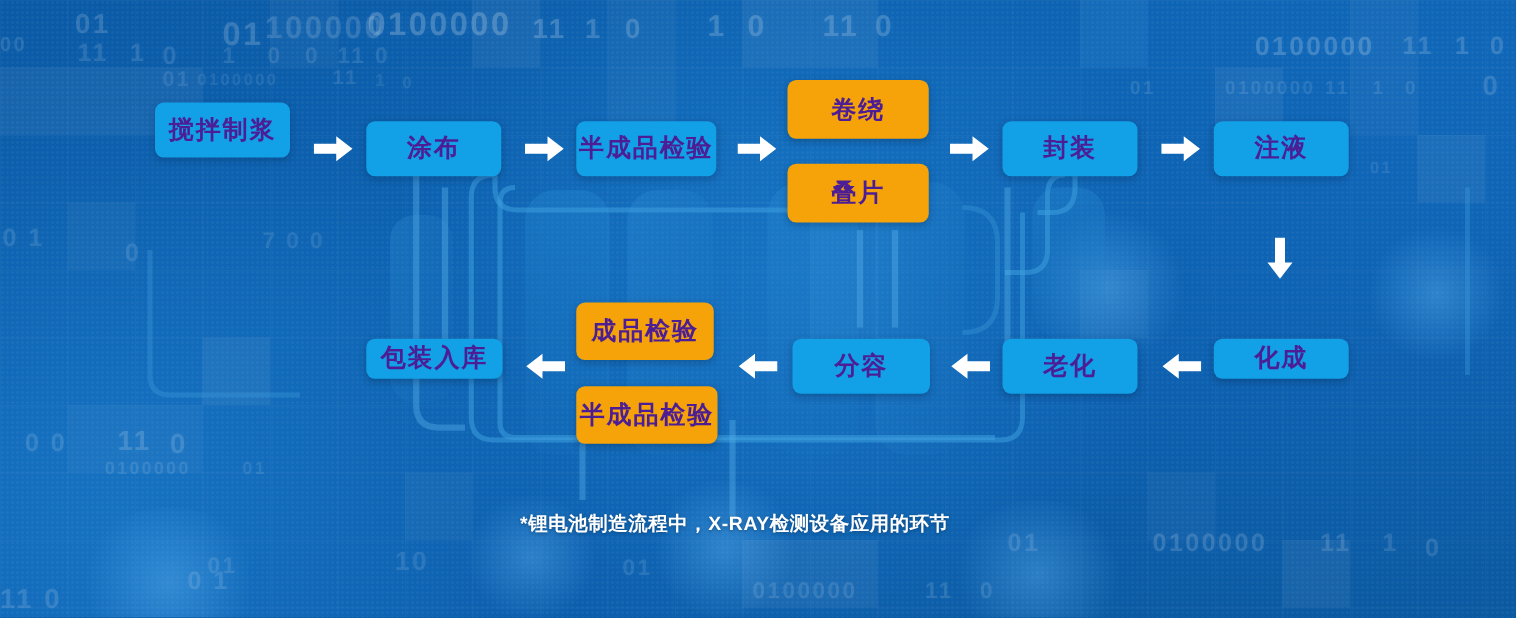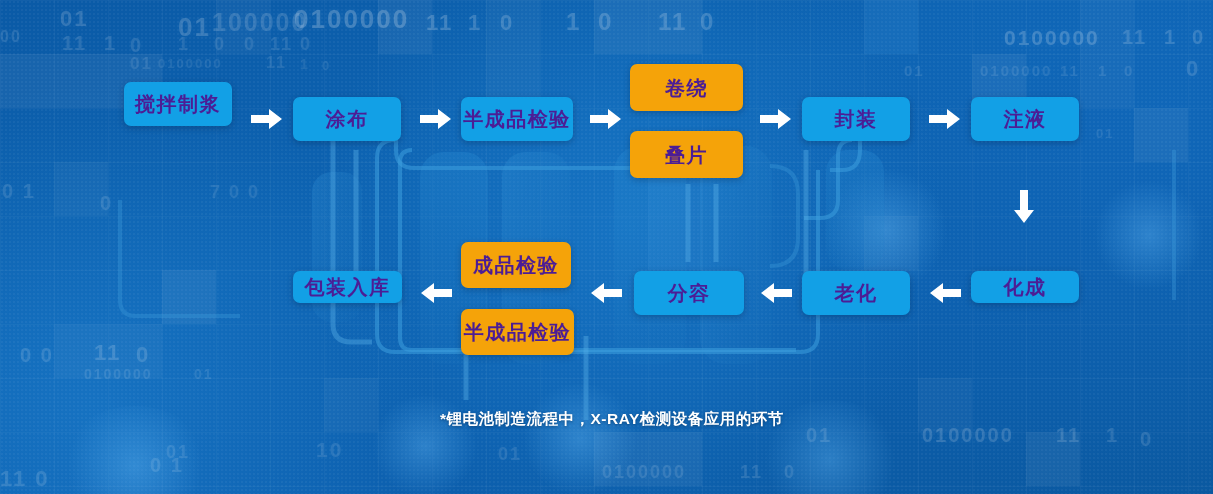--- a/index.html
+++ b/index.html
@@ -292,14 +292,14 @@
           <path d="M32,7 L14,7 L14,1 L1,11 L14,21 L14,15 L32,15 Z" fill="#ffffff"></path>
         </svg>
       </div>
       <div class="arrow" style="left: 420px; top: 282px;">
         <svg width="32" height="22" viewBox="0 0 32 22">
           <path d="M32,7 L14,7 L14,1 L1,11 L14,21 L14,15 L32,15 Z" fill="#ffffff"></path>
         </svg>
       </div>
     </div>
 
-  <div class="caption" style="left: 440px; top: 409px;">*锂电池制造流程中，X-RAY检测设备应用的环节</div>
+  <div class="caption" style="left: 416px; top: 409px;">*锂电池制造流程中，X-RAY检测设备应用的环节</div>
 </div>
 
 </body></html>

